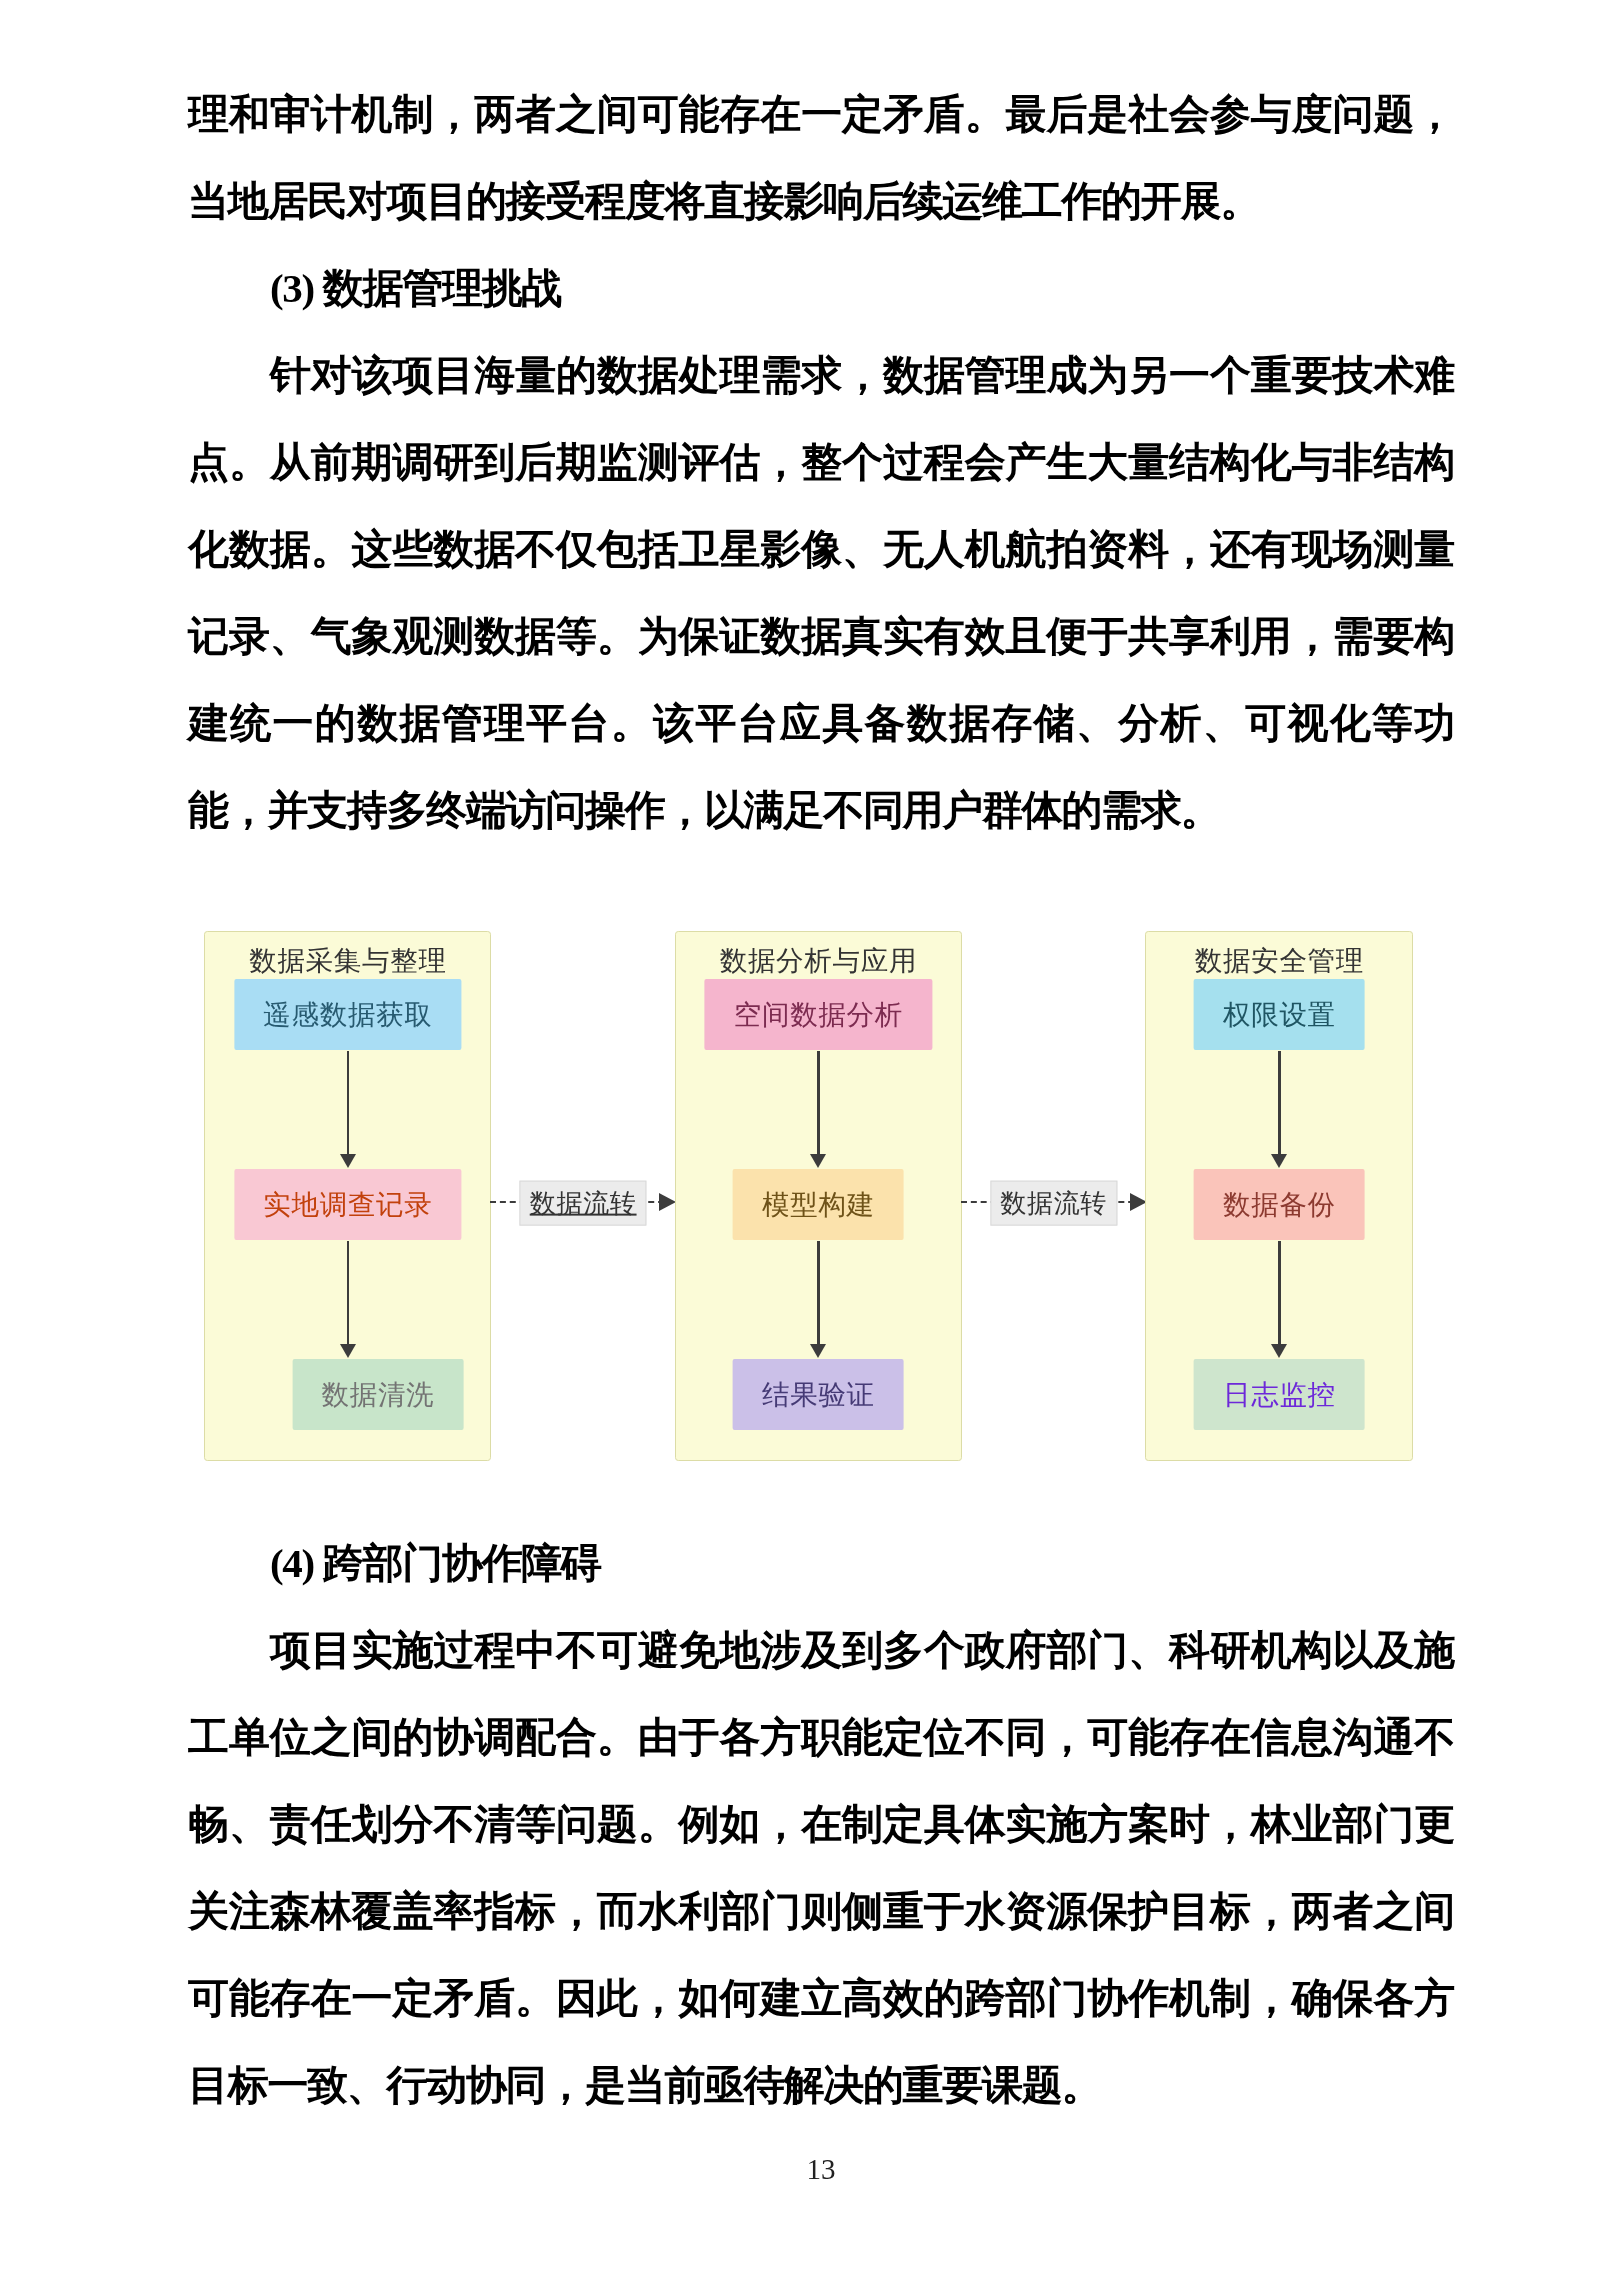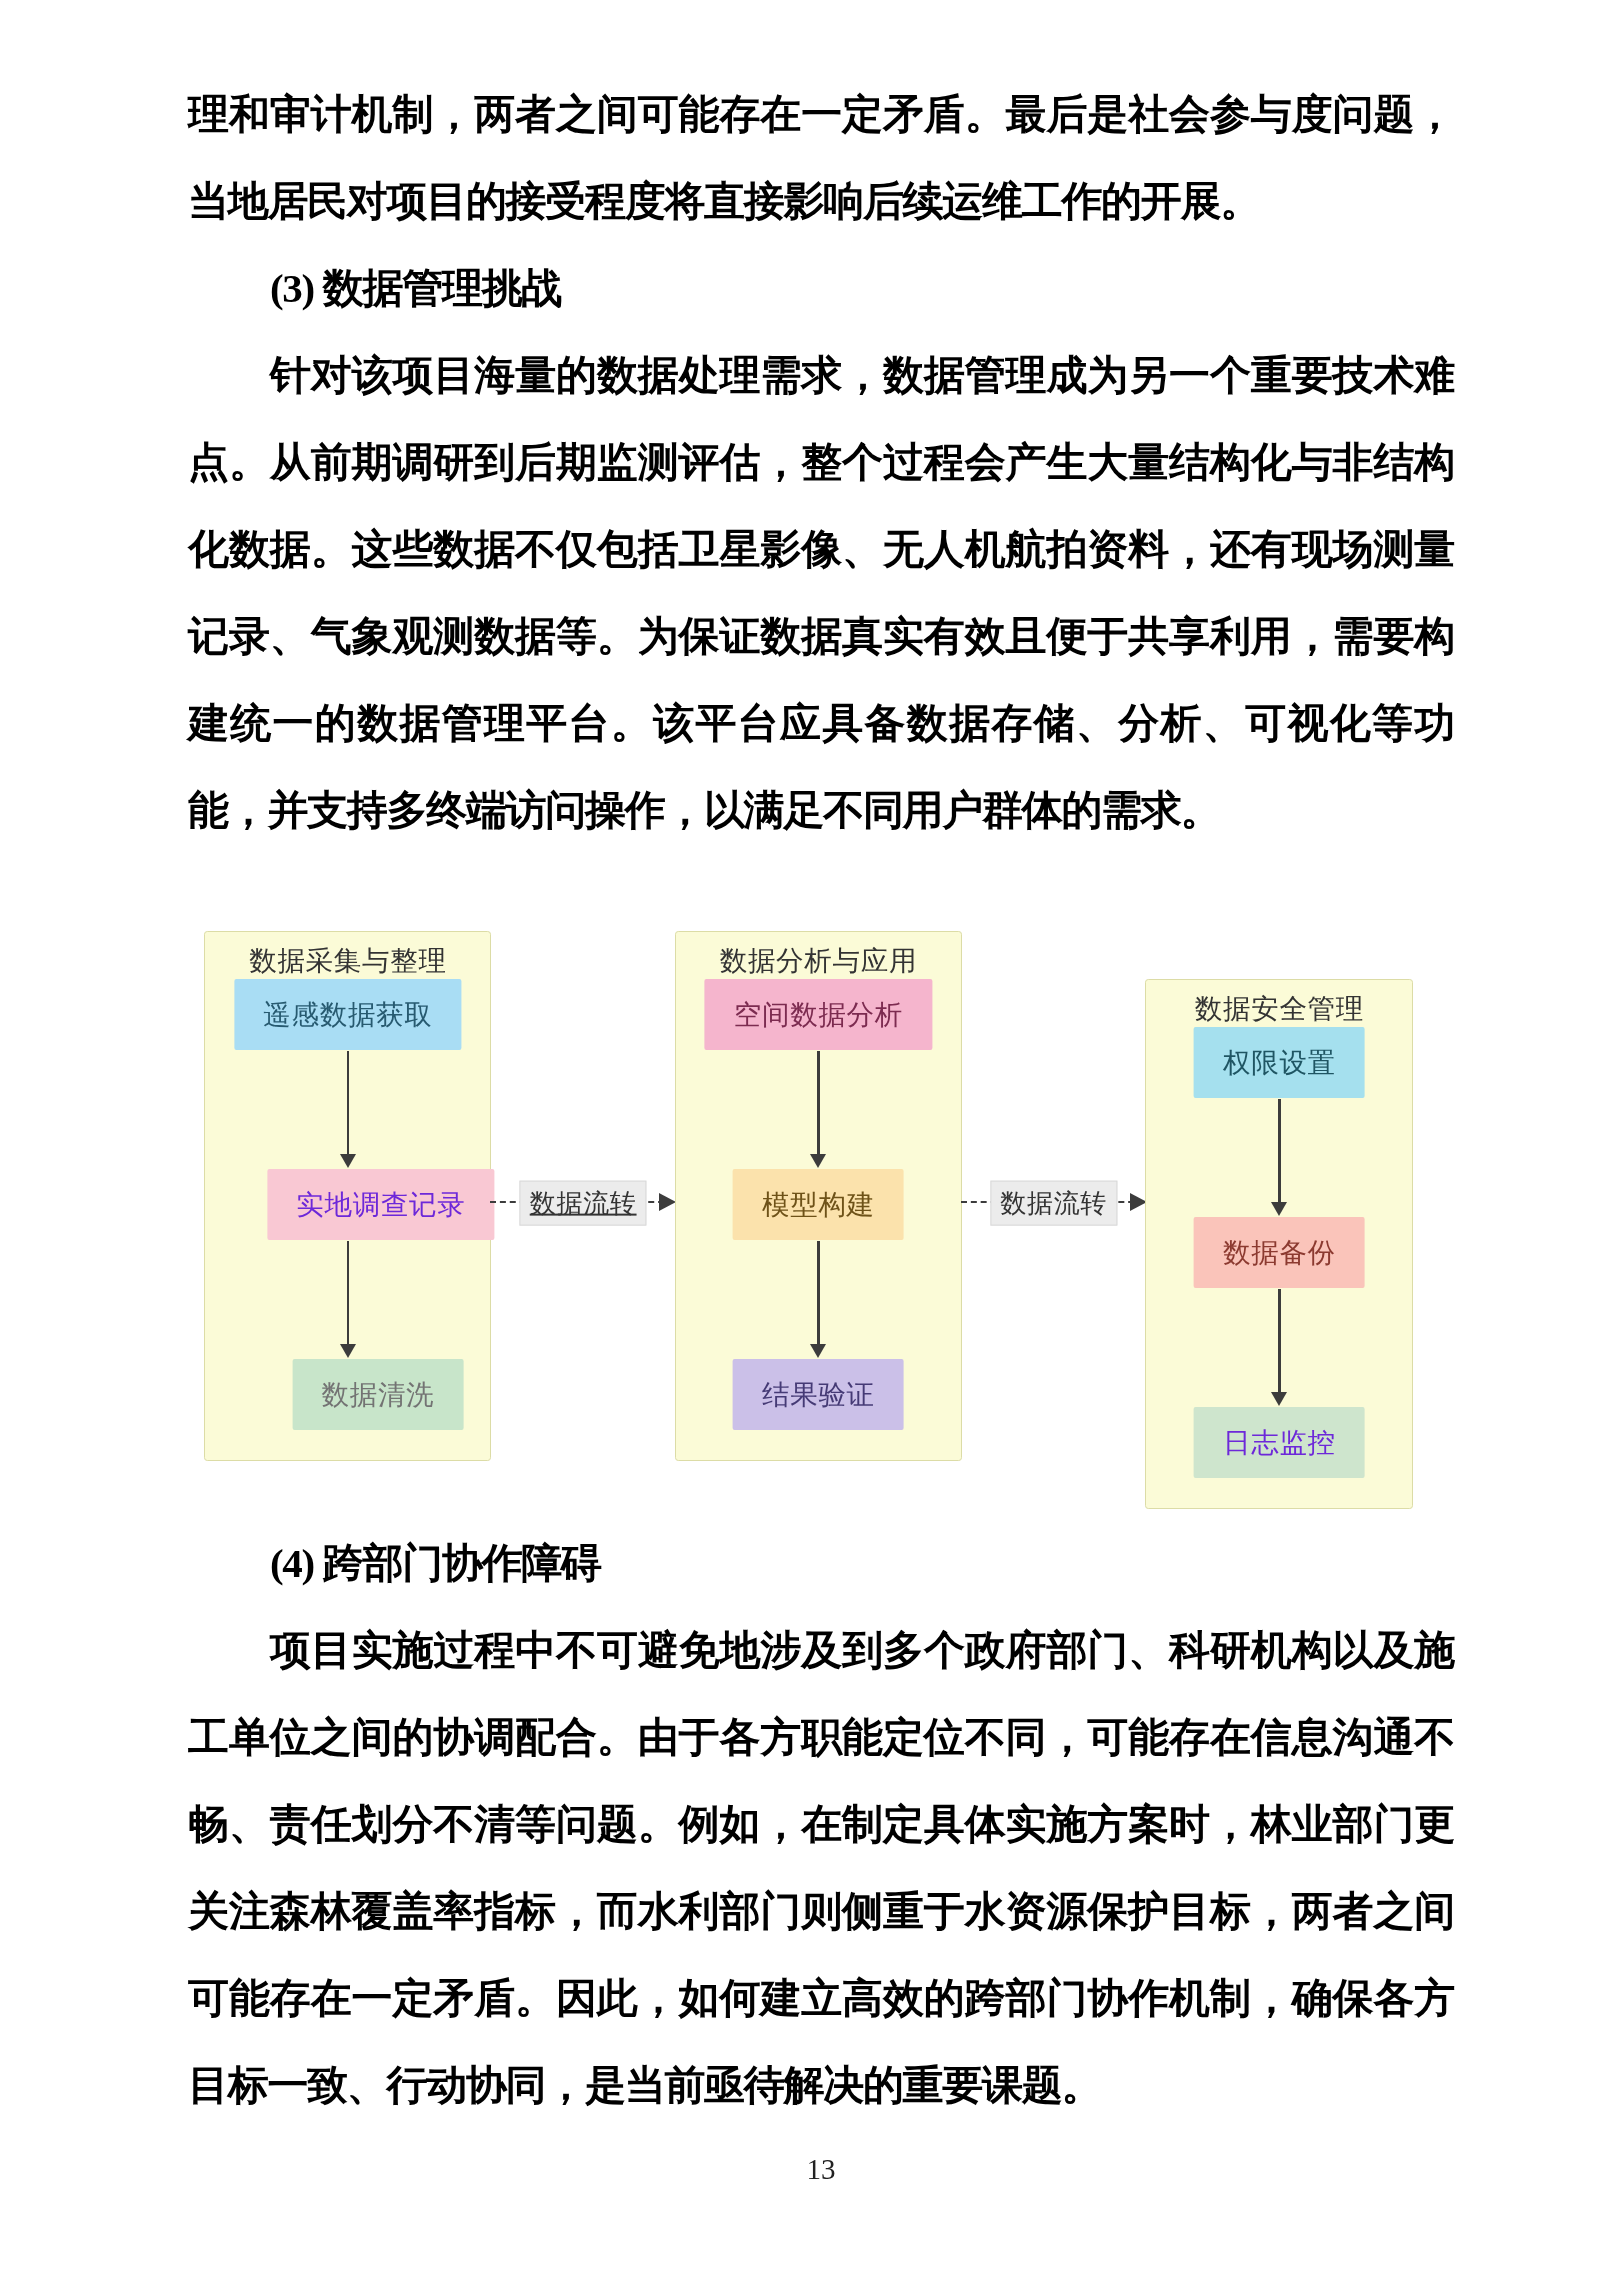--- a/index.html
+++ b/index.html
@@ -35,21 +35,21 @@
   }
   .panel {
     position:relative;
     height:530px;
     border:1.3px solid #DCDCA6;
     border-radius:3.3px;
     box-sizing:border-box;
     flex:0 0 auto;
   }
   .p1,.p2 { width:287px;text-decoration:underline; }
-  .p3 { width:268px;margin-top:48px; }
+  .p3 { width:268px; }
   .panel-title {
     position:absolute; top:10.5px; left:0;
     width:100%; text-align:center;
     font-size:27.5px; color:#333;
     letter-spacing:0.7px;
     white-space:nowrap;
   }
   .node {
     position:absolute; left:50%;
     transform:translateX(-50%);
@@ -119,21 +119,21 @@
   <p class="body-text indent">(3) 数据管理挑战</p>
 
   <p class="body-text indent">针对该项目海量的数据处理需求，数据管理成为另一个重要技术难点。从前期调研到后期监测评估，整个过程会产生大量结构化与非结构化数据。这些数据不仅包括卫星影像、无人机航拍资料，还有现场测量记录、气象观测数据等。为保证数据真实有效且便于共享利用，需要构建统一的数据管理平台。该平台应具备数据存储、分析、可视化等功能，并支持多终端访问操作，以满足不同用户群体的需求。</p>
 
   <div class="diagram">
 
     <div class="panel p1" style="background-color: rgb(251, 251, 215); border-color: rgb(220, 220, 166);">
       <div class="panel-title">数据采集与整理</div>
       <div class="node n1" style="background-color: rgb(169, 221, 244); color: rgb(39, 90, 112);">遥感数据获取</div>
       <div class="varrow va1" style="background-color: rgb(60, 60, 60);"></div>
-      <div class="node n2" style="background-color: rgb(249, 200, 211); color: #6d28d9; margin-left: 33px;">实地调查记录</div>
+      <div class="node n2" style="background-color: rgb(249, 200, 211); color: #c2410c;">实地调查记录</div>
       <div class="varrow va2" style="background-color: rgb(60, 60, 60);"></div>
       <div class="node n3" style="background-color: rgb(200, 229, 202); color: #737373; margin-left: 30px;">数据清洗</div>
     </div>
 
     <div class="connector">
       <div class="hline"></div>
       <div class="conn-label" style="background-color: rgb(236, 236, 236); text-decoration: underline;">数据流转</div>
     </div>
 
     <div class="panel p2" style="background-color: rgb(251, 251, 215); border-color: rgb(220, 220, 166);">

